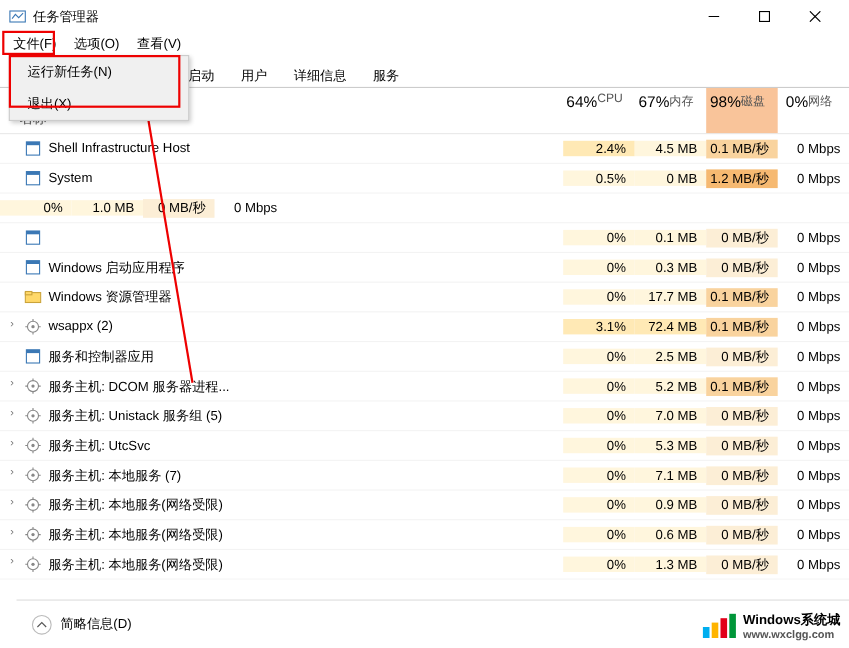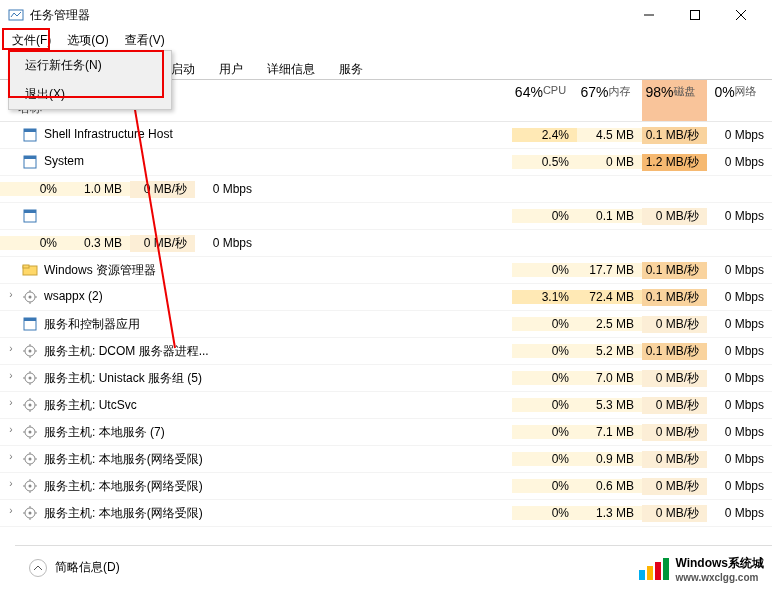--- a/index.html
+++ b/index.html
@@ -180,20 +180,30 @@
             <rect x="2" y="2" width="12" height="3" fill="#3b78b5"></rect>
           </svg>
         </span>
       </div>
       <div class="cell c-cpu ">0%</div>
       <div class="cell c-mem ">0.1 MB</div>
       <div class="cell c-disk ">0 MB/秒</div>
       <div class="cell c-net">0 Mbps</div>
     </div>
     <div class="row">
+      <div class="name-cell">
+        <span class="expander"></span>
+        <span class="proc-icon">
+          <svg width="16" height="16" viewBox="0 0 16 16">
+            <rect x="2" y="2" width="12" height="12" fill="#fff" stroke="#3b78b5"></rect>
+            <rect x="2" y="2" width="12" height="3" fill="#3b78b5"></rect>
+          </svg>
+        </span>
+        <span>Windows 启动应用程序</span>
+      </div>
       <div class="cell c-cpu ">0%</div>
       <div class="cell c-mem ">0.3 MB</div>
       <div class="cell c-disk ">0 MB/秒</div>
       <div class="cell c-net">0 Mbps</div>
     </div>
     <div class="row">
       <div class="name-cell">
         <span class="expander"></span>
         <span class="proc-icon">
           <svg width="16" height="16" viewBox="0 0 16 16">

